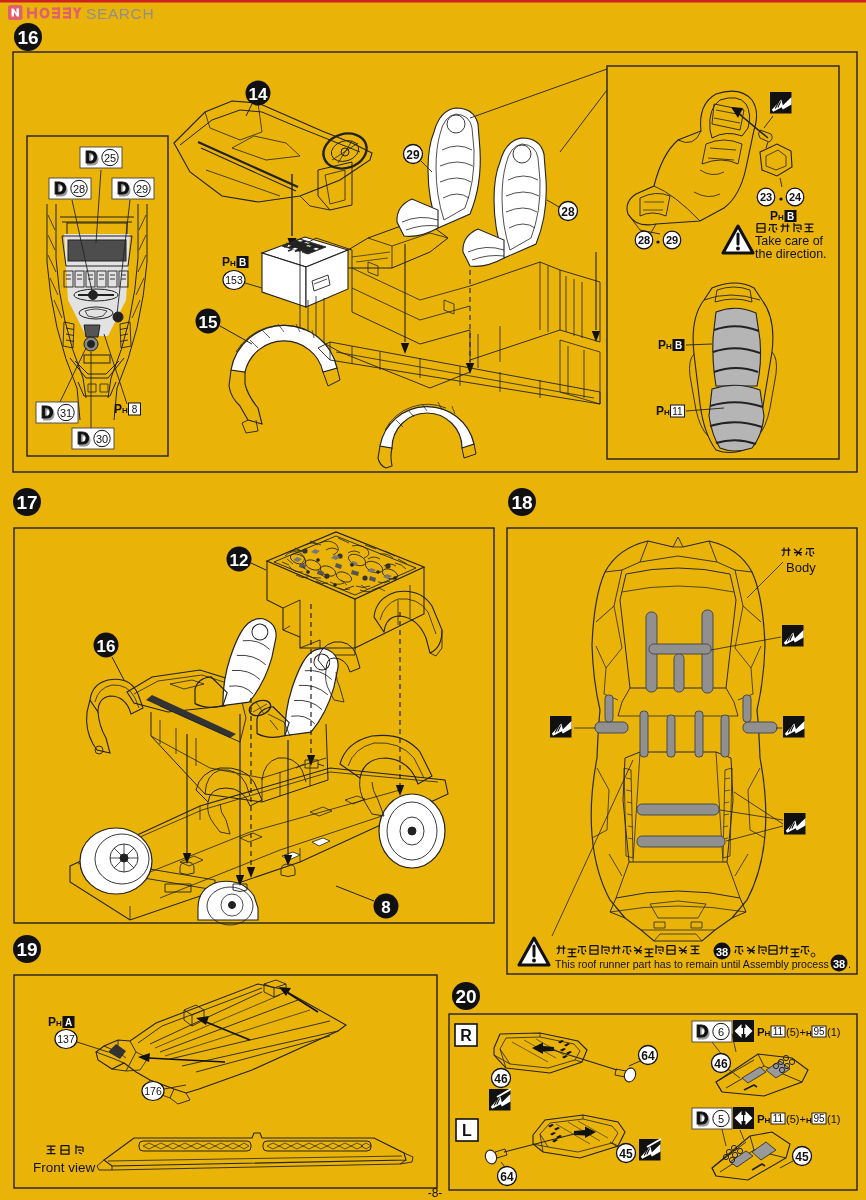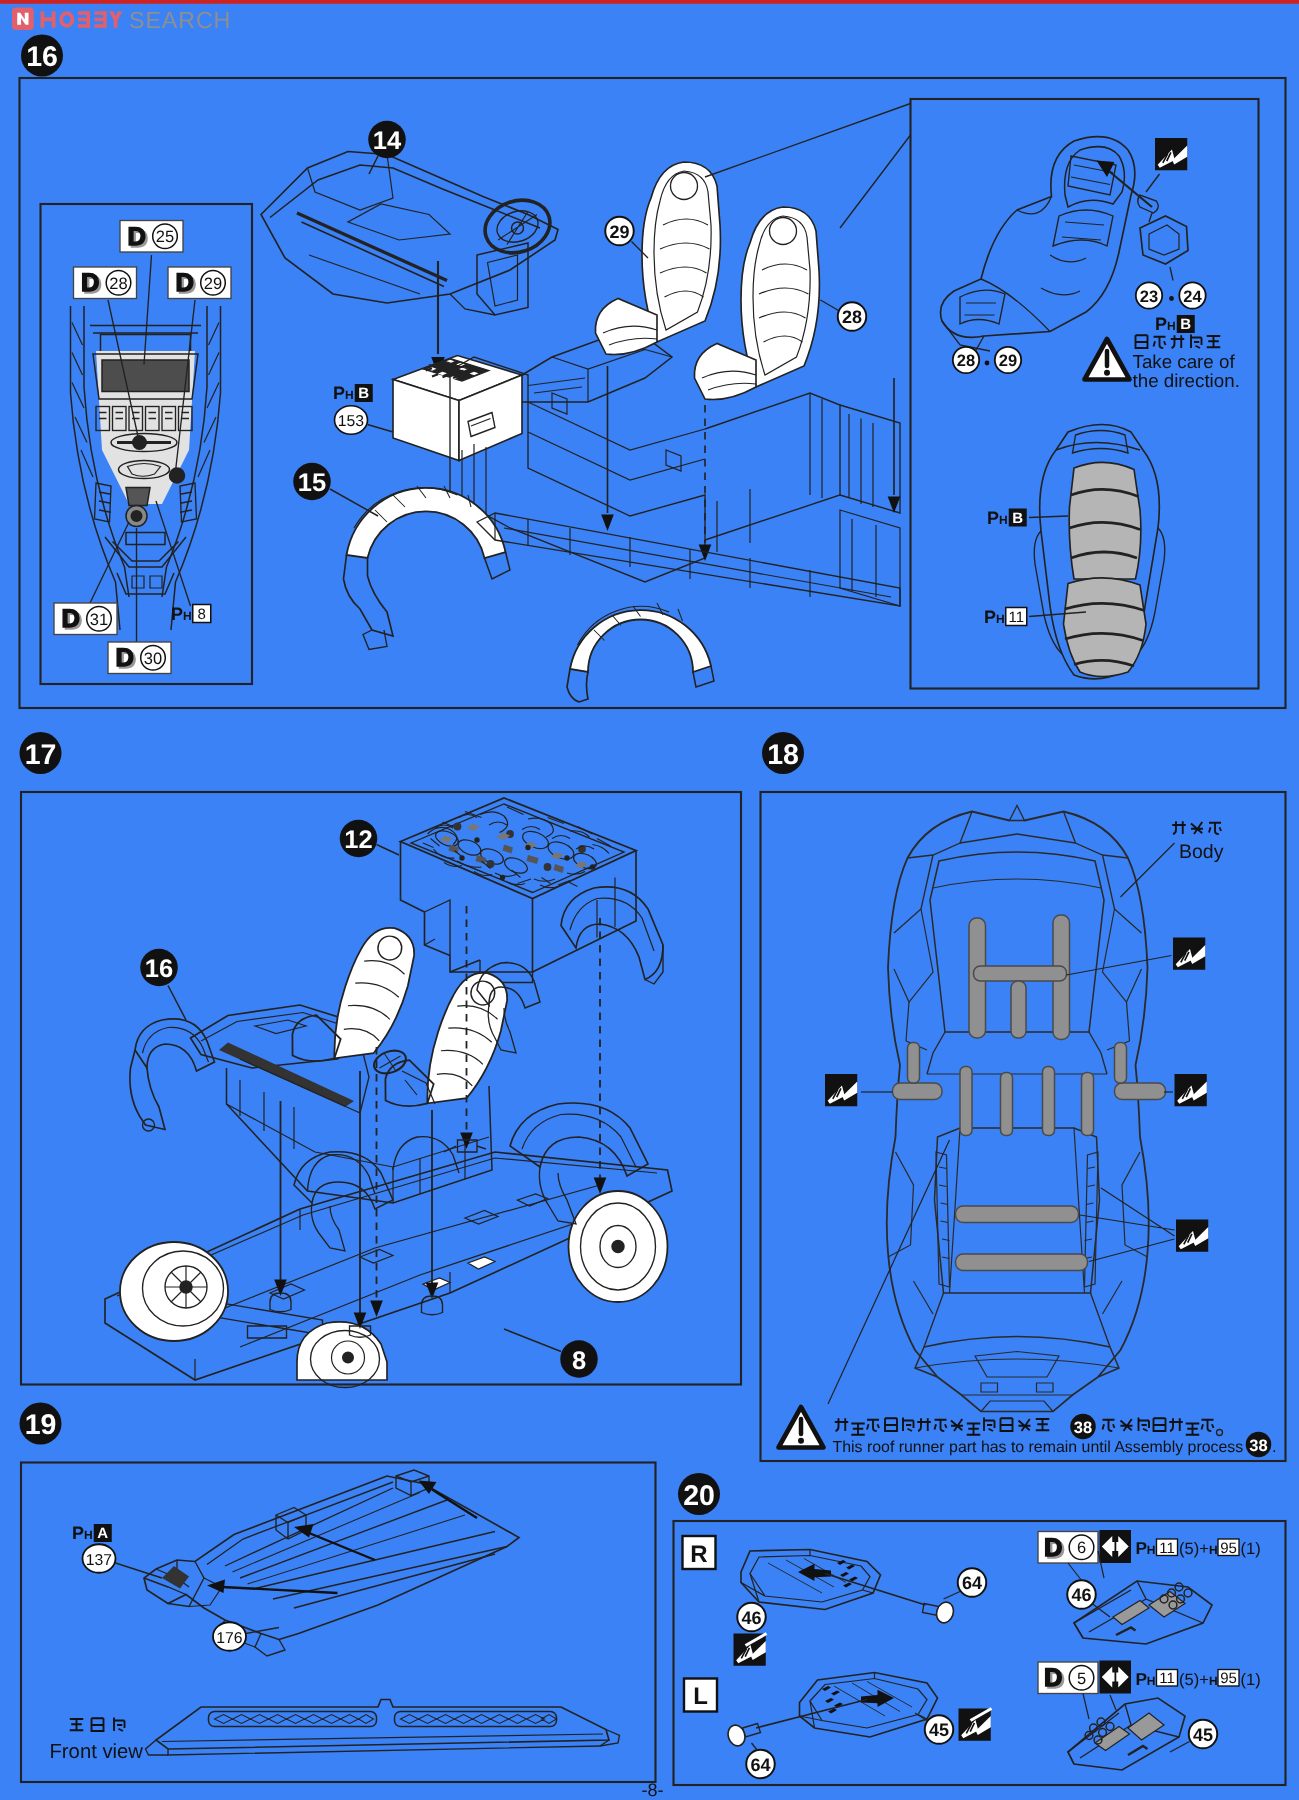--- a/index.html
+++ b/index.html
@@ -1,16 +1,16 @@
 <!DOCTYPE html>
 <html><head>
 <meta charset="utf-8">
 <style>
 html,body{margin:0;padding:0;background:#fff;}
-#page{position:relative;width:866px;height:1200px;background:#3b82f6;font-family:"Liberation Sans",sans-serif;}
+#page{position:relative;width:866px;height:1200px;background:#eab308;font-family:"Liberation Sans",sans-serif;}
 svg{position:absolute;top:0;left:0;}
 </style>
 </head>
 <body>
 <div id="page">
 <svg width="866" height="1200" viewBox="0 0 866 1200">
 <defs>
 
 <g id="pe">
  <rect x="0" y="0" width="21.5" height="21.5" fill="#111"></rect>

